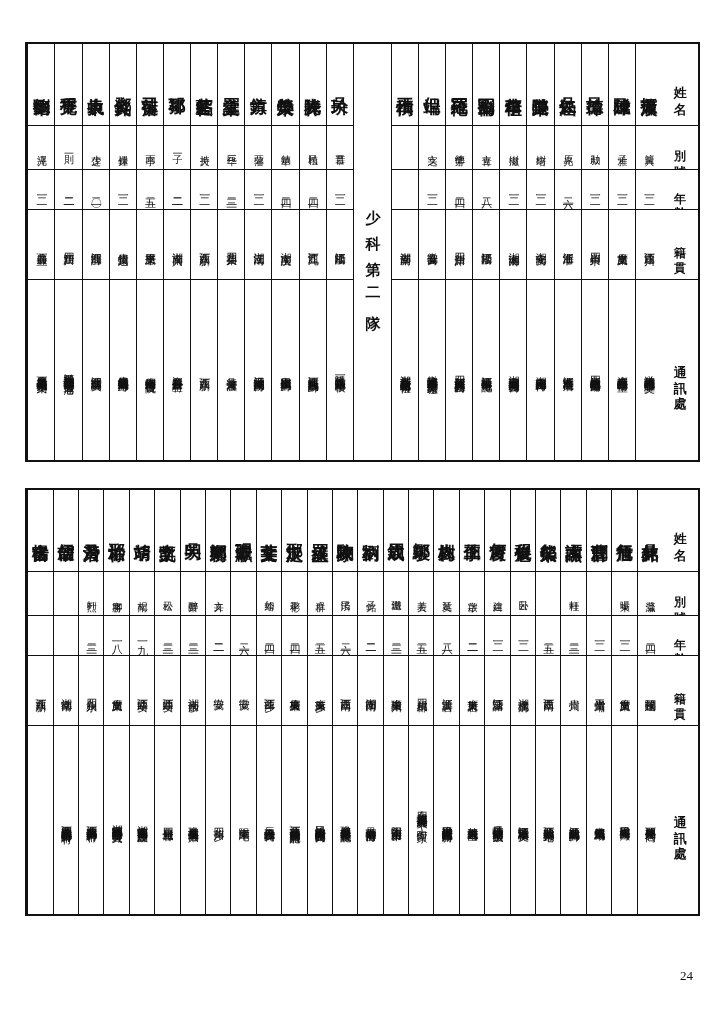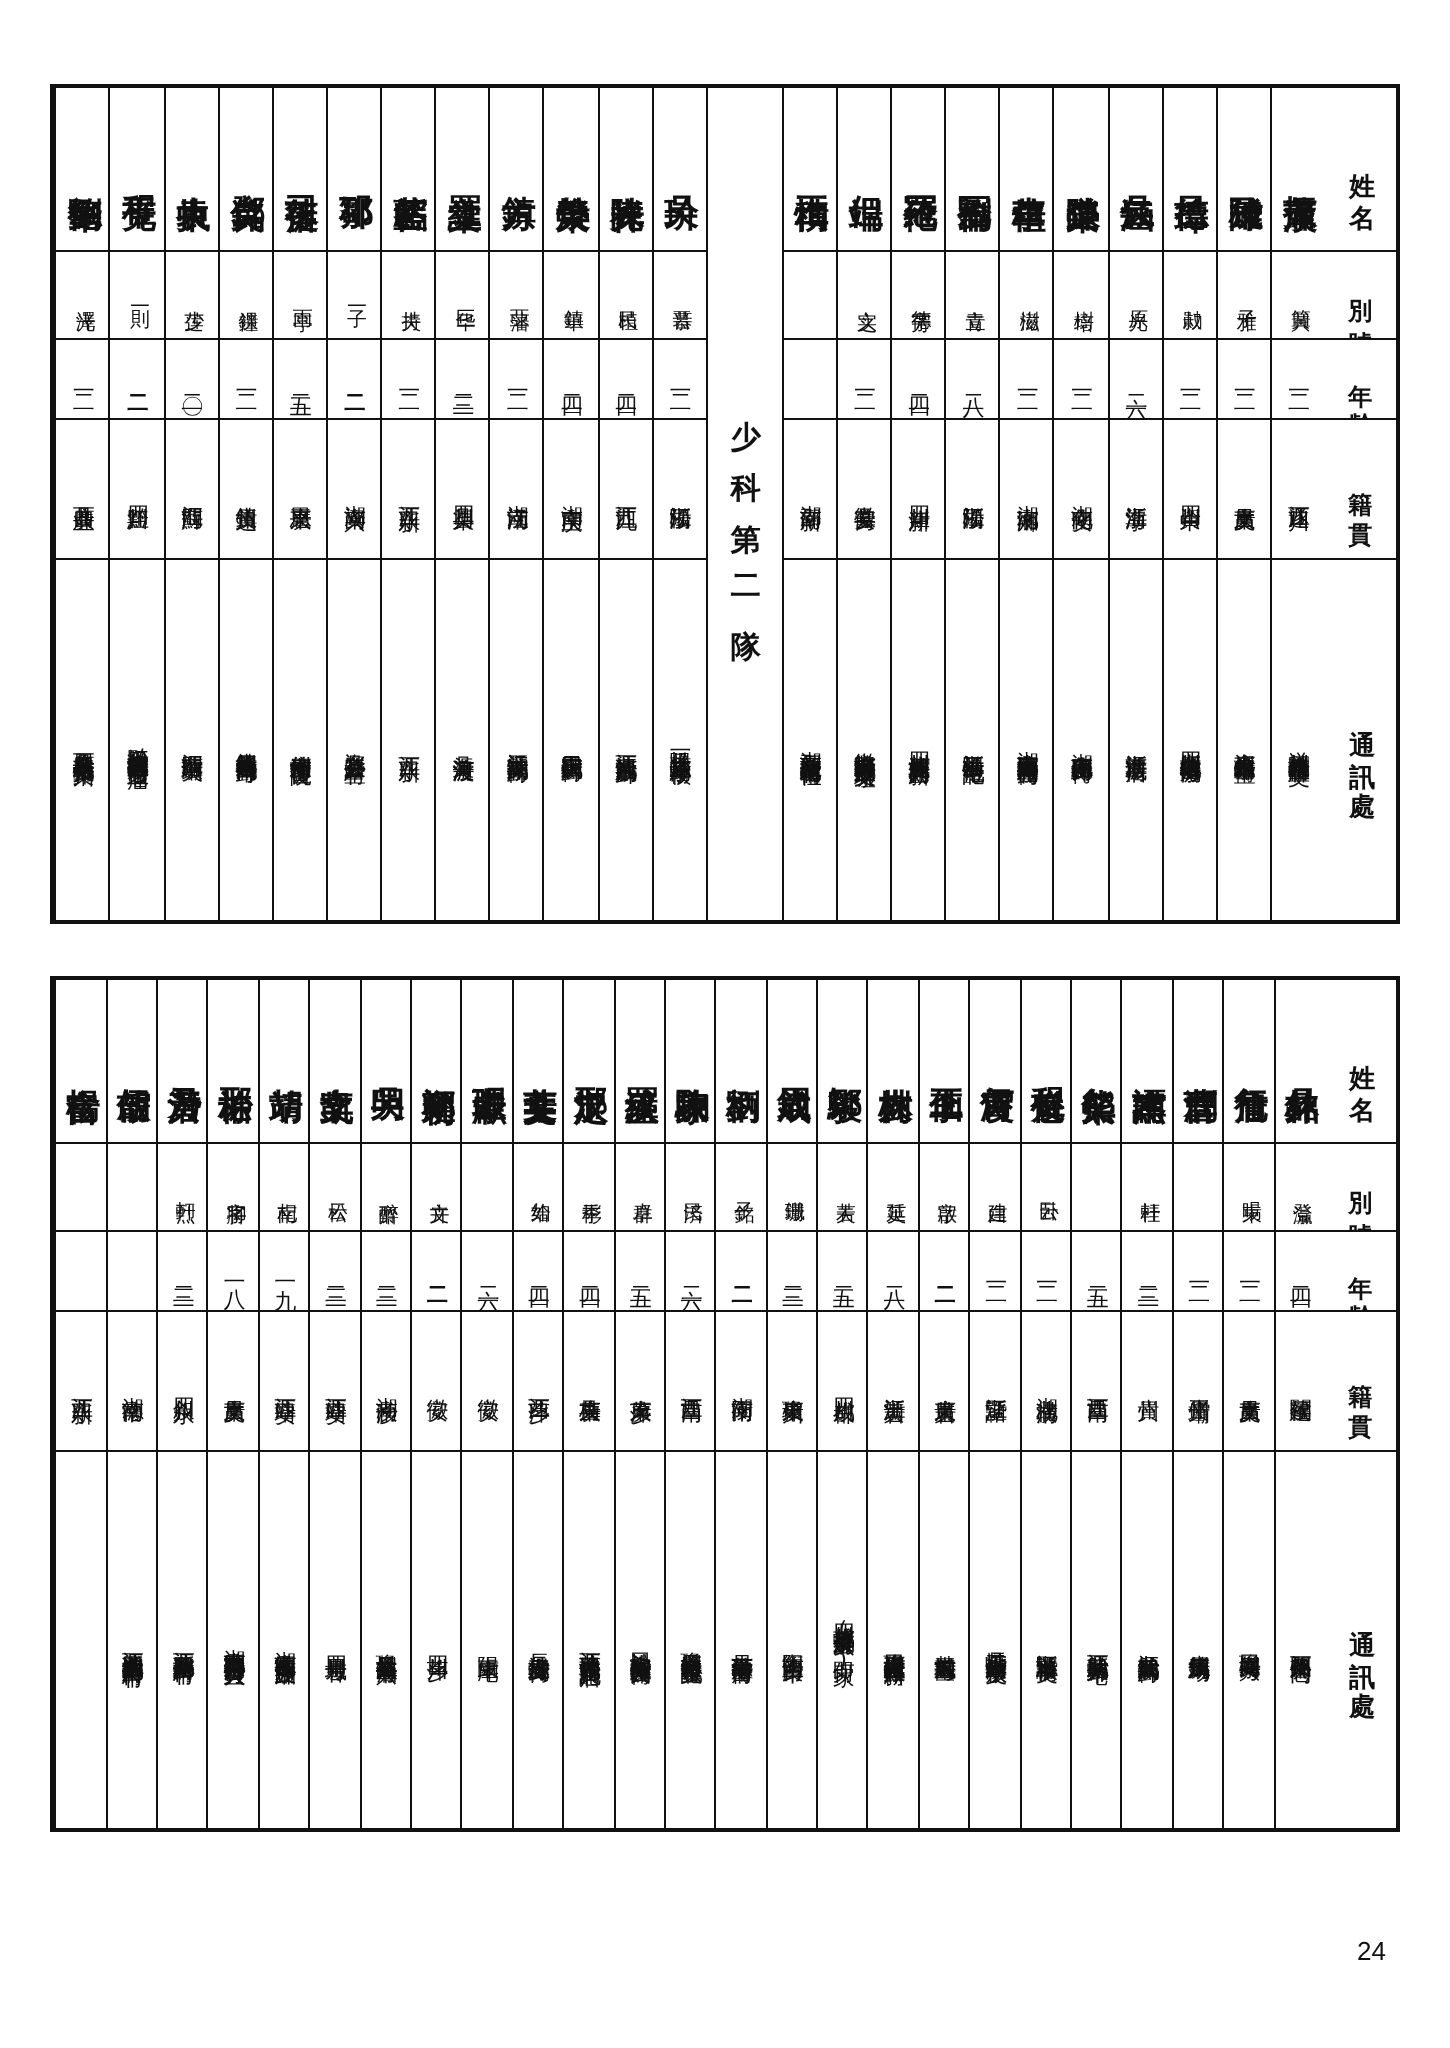--- a/index.html
+++ b/index.html
@@ -80,21 +80,21 @@
     box-sizing:border-box;
   }
   .mergecol .v{ font-size:15px; font-weight:bold; letter-spacing:4px;}
 
   .pageno{
     position:absolute;
     right:32px;
     top:968px;
     font-size:13px;
     color:#111;
-    font-family:Liberation Sans, sans-serif;
+    font-family:Liberation Serif, serif;
   }
 </style>
 </head>
 <body>
 
 <div class="page">
 
   <div class="roster top" id="top-table">
       <div class="col hdr" style="width: 36px;">
         <div class="cell r-name">

